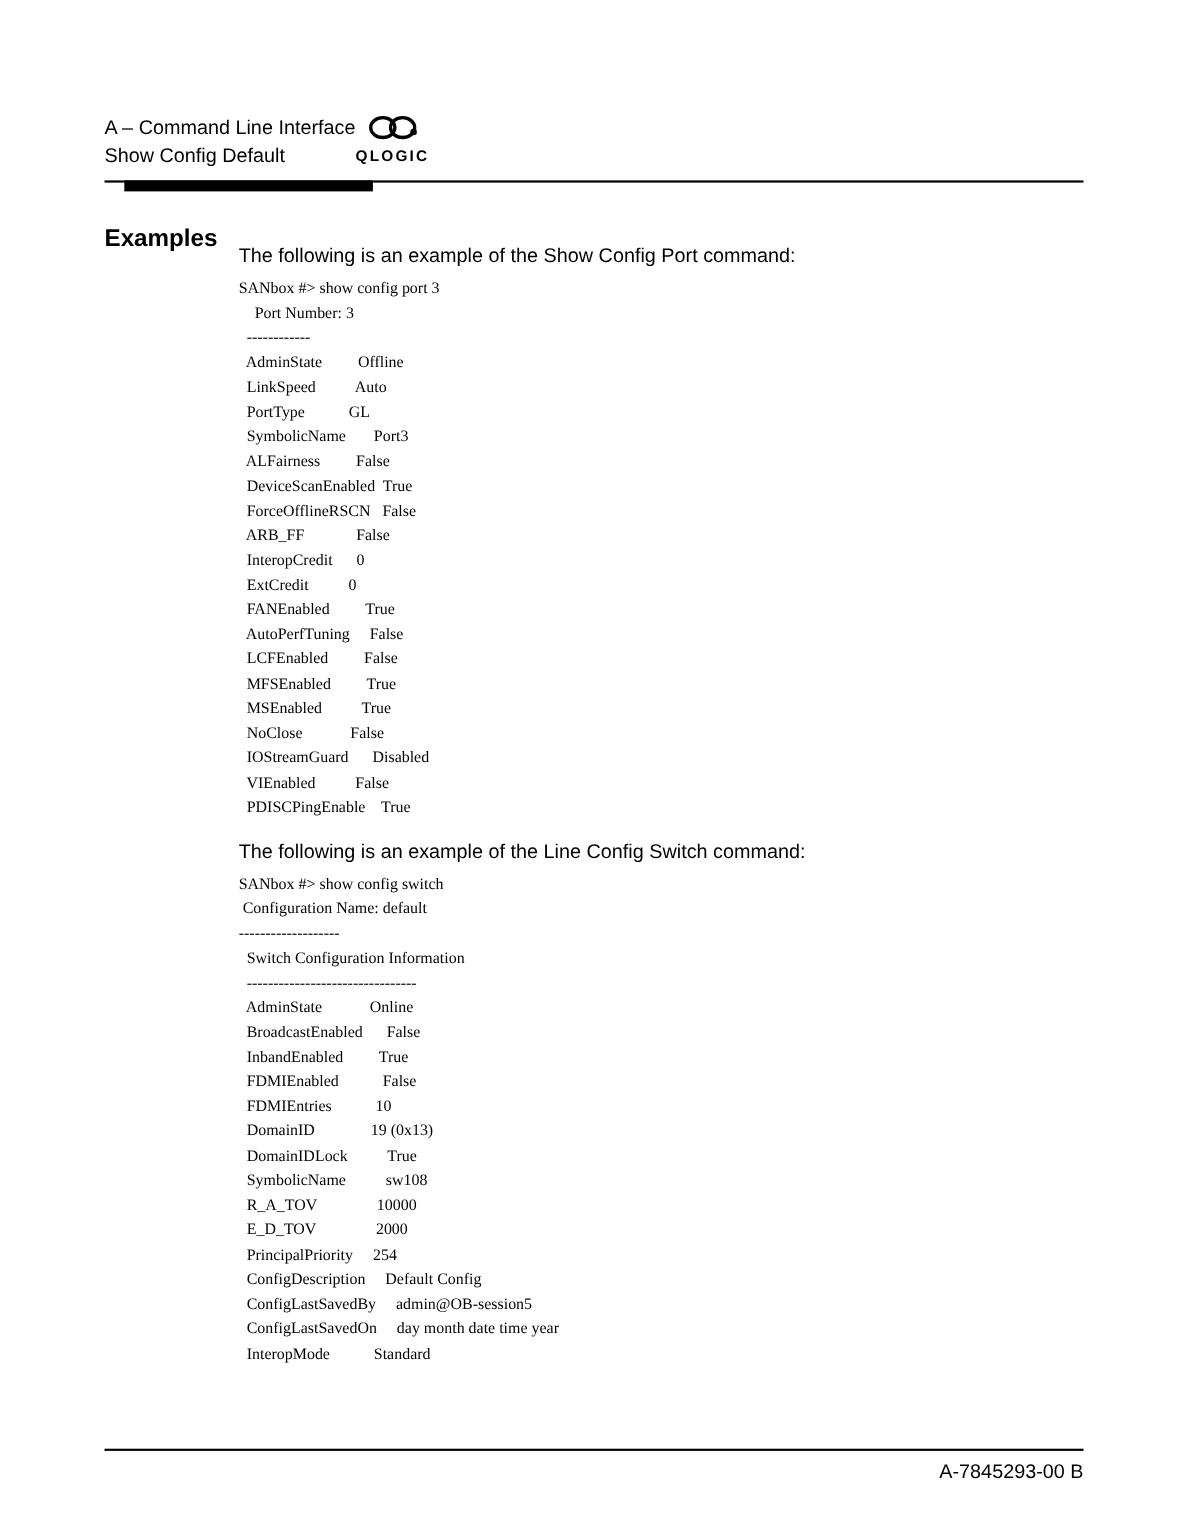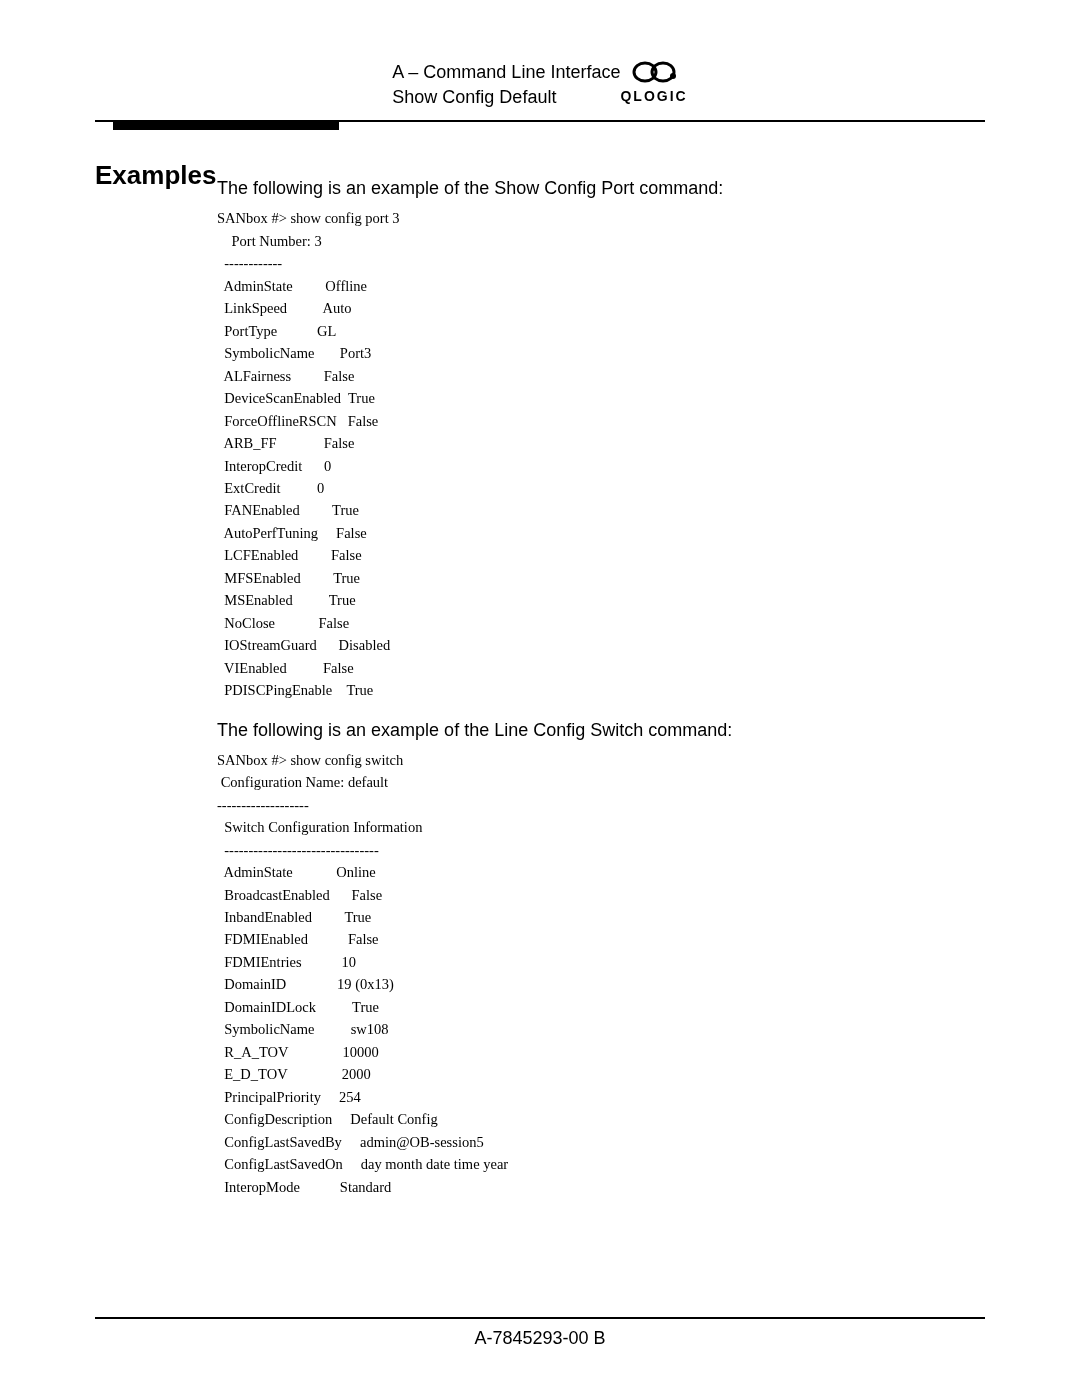--- a/index.html
+++ b/index.html
@@ -12,23 +12,24 @@
   .page {
     width: 1080px;
     height: 1397px;
     margin: 0 auto;
     position: relative;
     box-sizing: border-box;
     padding: 60px 95px 40px 95px;
   }
   .header {
     display: flex;
-    justify-content: center;
+    justify-content: flex-start;
     align-items: flex-start;
     margin-bottom: 10px;
+    margin-top: 44px;
   }
   .header-left {
     font-size: 18px;
     line-height: 1.4;
   }
   .logo {
     text-align: center;
   }
   .logo-text {
     font-weight: bold;
@@ -52,21 +53,21 @@
     height: 10px;
     background: #000;
   }
   .content-row {
     display: flex;
     align-items: flex-start;
   }
   .examples-label {
     width: 122px;
     flex: 0 0 122px;
-    font-size: 26px;
+    font-size: 22px;
     font-weight: bold;
   }
   .content-body {
     flex: 1;
     font-size: 18px;
   }
   .intro-line {
     margin-bottom: 8px;
     margin-top: 18px;
   }
@@ -85,21 +86,21 @@
     left: 95px;
     right: 95px;
     bottom: 78px;
   }
   .footer {
     position: absolute;
     left: 95px;
     right: 95px;
     bottom: 48px;
     display: flex;
-    justify-content: center;
+    justify-content: flex-end;
     font-size: 18px;
   }
 </style>
 </head>
 <body>
 
 <div class="page">
   <div class="header">
     <div class="header-left">
       <div>A – Command Line Interface</div>

